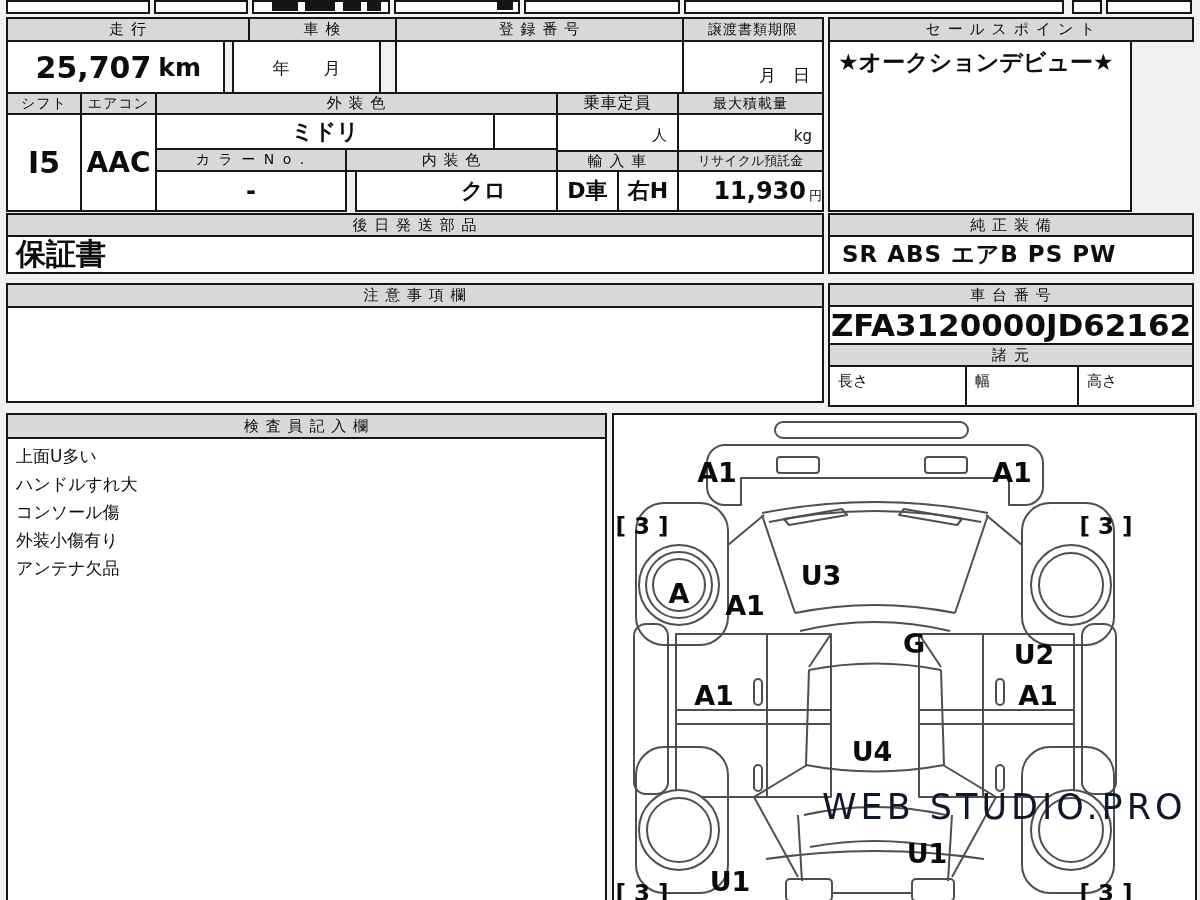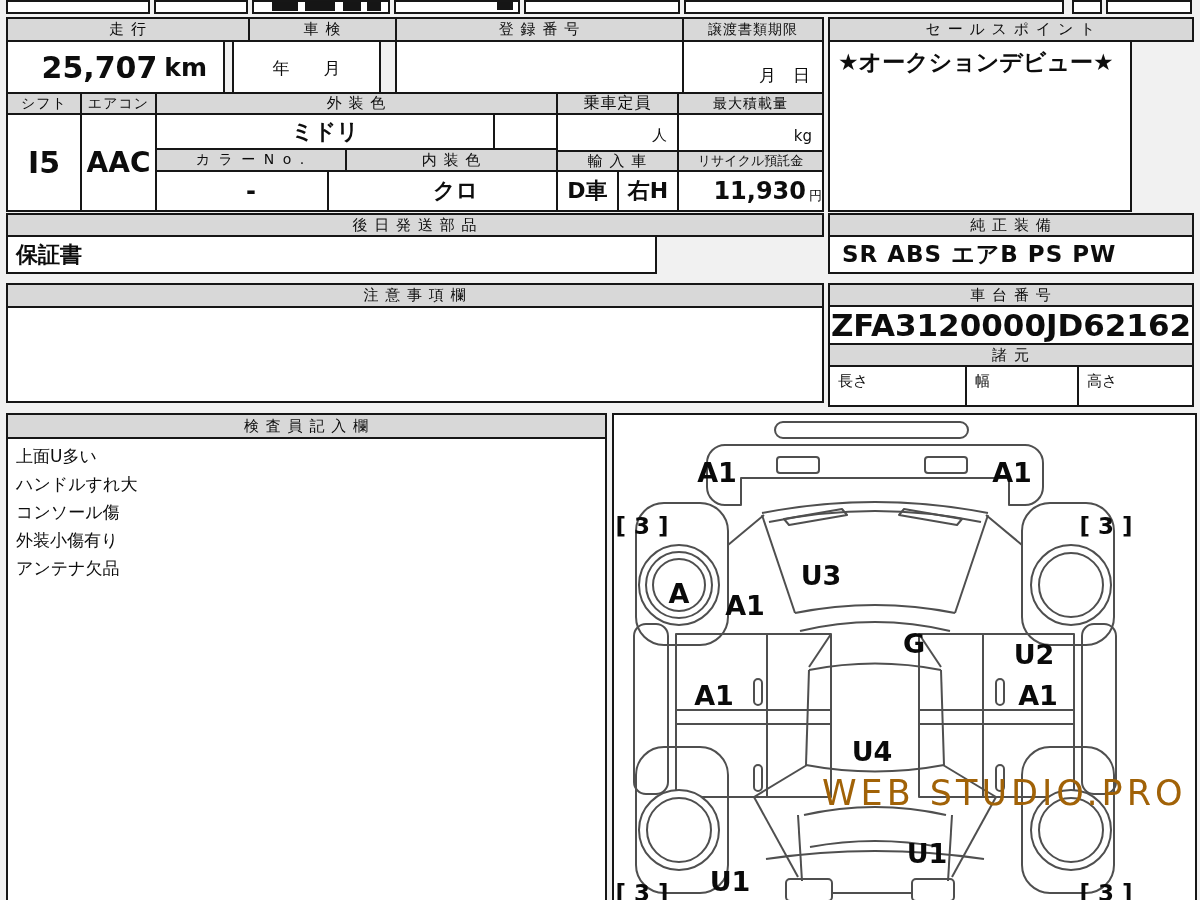--- a/index.html
+++ b/index.html
@@ -14,21 +14,21 @@
   .v{display:flex;align-items:center;justify-content:center;font-weight:bold;}
   .frag{position:absolute;background:#151515;}
   .unitBR{display:flex;align-items:flex-end;justify-content:flex-end;
           padding:0 10px 5px 0;font-size:15px;}
   .specLbl{display:flex;align-items:flex-start;justify-content:flex-start;
            padding:5px 8px;font-size:15px;}
   #diagram{overflow:hidden;}
   #diagram svg{position:absolute;left:0;top:0;}
   .marker{position:absolute;transform:translate(-50%,-50%);font-weight:bold;
           color:#0a0a0a;white-space:pre;z-index:3;}
-  #watermark{position:absolute;left:208px;top:358px;font-size:35px;color:#a16207;
+  #watermark{position:absolute;left:208px;top:372px;font-size:35px;color:#0f172a;
              letter-spacing:4px;white-space:nowrap;z-index:1;}
   .inspLine{font-size:17px;font-weight:normal;line-height:28px;white-space:pre;}
 </style>
 </head>
 <body>
 
 <div>
   <div class="c" style="left:6px;top:0;width:144px;height:14px"></div>
   <div class="c" style="left:154px;top:0;width:94px;height:14px"></div>
   <div class="c" style="left:252px;top:0;width:138px;height:14px"></div>
@@ -42,21 +42,21 @@
   <div class="frag" style="left:343px;top:2px;width:18px;height:9px"></div>
   <div class="frag" style="left:367px;top:2px;width:14px;height:9px"></div>
   <div class="frag" style="left:497px;top:2px;width:16px;height:8px"></div>
 </div>
 
 <div class="c h" style="left:6px;top:17px;width:244px;height:25px">走 行</div>
 <div class="c h" style="left:248px;top:17px;width:149px;height:25px">車 検</div>
 <div class="c h" style="left:395px;top:17px;width:289px;height:25px">登 録 番 号</div>
 <div class="c h" style="left:682px;top:17px;width:142px;height:25px;font-size:14px">譲渡書類期限</div>
 
-<div class="c v" style="left:6px;top:40px;width:219px;height:54px;justify-content:flex-end;padding-right:16px">
+<div class="c v" style="left:6px;top:40px;width:219px;height:54px;justify-content:flex-end;padding-right:22px">
   <span style="font-size:30px">25,707</span>
   <span style="font-size:25px;margin-left:7px">km</span>
 </div>
 <div class="c" style="left:232px;top:40px;width:149px;height:54px;display:flex;align-items:flex-end;justify-content:center;font-size:17px;white-space:pre;padding-bottom:12px">年　　月</div>
 <div class="c" style="left:395px;top:40px;width:289px;height:54px"></div>
 <div class="c" style="left:682px;top:40px;width:142px;height:54px;display:flex;align-items:flex-end;justify-content:flex-end;font-size:17px;white-space:pre;padding:0 12px 5px 0;box-sizing:border-box">月　日</div>
 
 <div class="c h" style="left:6px;top:92px;width:76px;height:23px;font-size:14px">シフト</div>
 <div class="c h" style="left:80px;top:92px;width:77px;height:23px;font-size:14px">エアコン</div>
 <div class="c h" style="left:155px;top:92px;width:403px;height:23px">外 装 色</div>
@@ -70,33 +70,33 @@
 <div class="c" style="left:493px;top:113px;width:65px;height:37px"></div>
 <div class="c unitBR" style="left:556px;top:113px;width:123px;height:39px">人</div>
 <div class="c unitBR" style="left:677px;top:113px;width:147px;height:39px">kg</div>
 
 <div class="c h" style="left:155px;top:148px;width:192px;height:24px;font-size:14px;letter-spacing:2px">カ ラ ー N o .</div>
 <div class="c h" style="left:345px;top:148px;width:213px;height:24px">内 装 色</div>
 <div class="c h" style="left:556px;top:150px;width:123px;height:22px">輸 入 車</div>
 <div class="c h" style="left:677px;top:150px;width:147px;height:22px;font-size:13px;letter-spacing:0">リサイクル預託金</div>
 
 <div class="c v" style="left:155px;top:170px;width:192px;height:42px;font-size:24px">-</div>
-<div class="c v" style="left:327px;top:170px;width:257px;height:42px;font-size:22px">
+<div class="c v" style="left:355px;top:170px;width:257px;height:42px;font-size:22px">
   <span>クロ</span>
   <span style="position:absolute;right:8px;bottom:6px;font-size:14px;font-weight:normal">系</span>
 </div>
 <div class="c v" style="left:556px;top:170px;width:63px;height:42px;font-size:22px">D車</div>
 <div class="c v" style="left:617px;top:170px;width:62px;height:42px;font-size:22px">右H</div>
 <div class="c v" style="left:677px;top:170px;width:147px;height:42px;justify-content:flex-end;">
   <span style="font-size:24px">11,930</span>
   <span style="font-size:13px;font-weight:normal;margin:10px 0 0 3px">円</span>
 </div>
 
 <div class="c h" style="left:6px;top:213px;width:818px;height:24px">後 日 発 送 部 品</div>
-<div class="c v" style="left:6px;top:235px;width:651px;height:39px;justify-content:flex-start;padding-left:8px;font-size:22px">保証書</div>
+<div class="c v" style="left:6px;top:235px;width:818px;height:39px;justify-content:flex-start;padding-left:8px;font-size:30px">保証書</div>
 
 <div class="c h" style="left:6px;top:283px;width:818px;height:25px">注 意 事 項 欄</div>
 <div class="c" style="left:6px;top:306px;width:818px;height:97px"></div>
 
 <div class="c h" style="left:828px;top:17px;width:366px;height:25px">セ ー ル ス ポ イ ン ト</div>
 <div class="c" style="left:828px;top:40px;width:304px;height:172px;font-size:23px;font-weight:bold;padding:5px 8px;box-sizing:border-box">★オークションデビュー★</div>
 
 <div class="c h" style="left:828px;top:213px;width:366px;height:24px">純 正 装 備</div>
 <div class="c v" style="left:828px;top:235px;width:366px;height:39px;justify-content:flex-start;padding-left:12px;font-size:23px;letter-spacing:1px;white-space:pre">SR ABS エアB PS PW</div>
 

